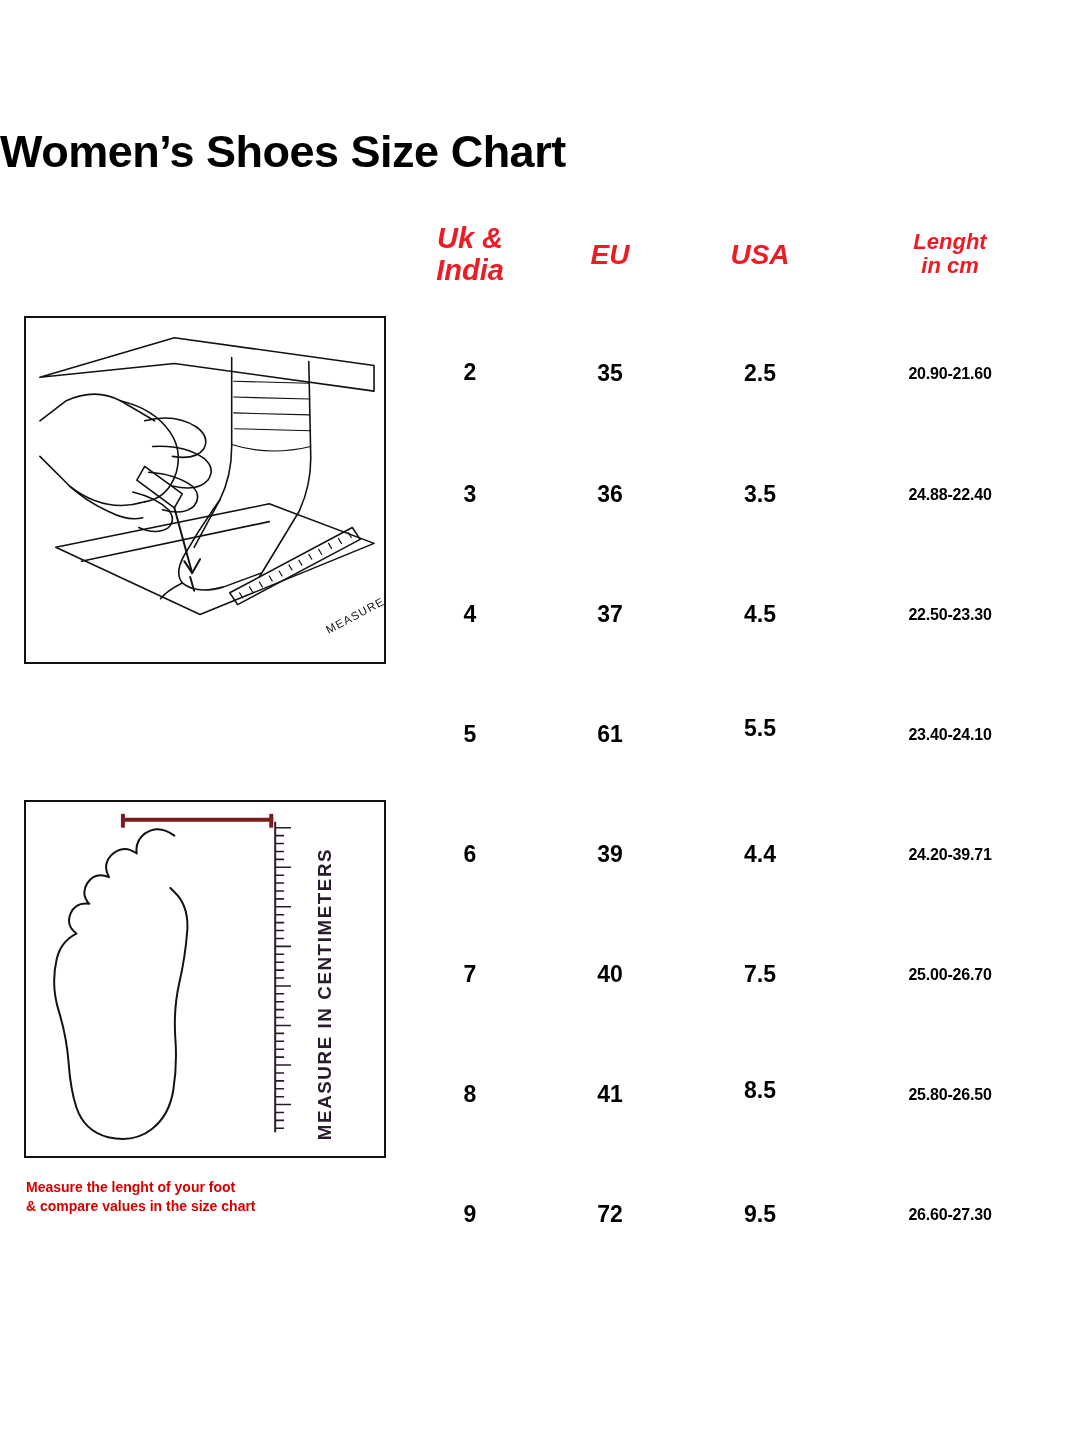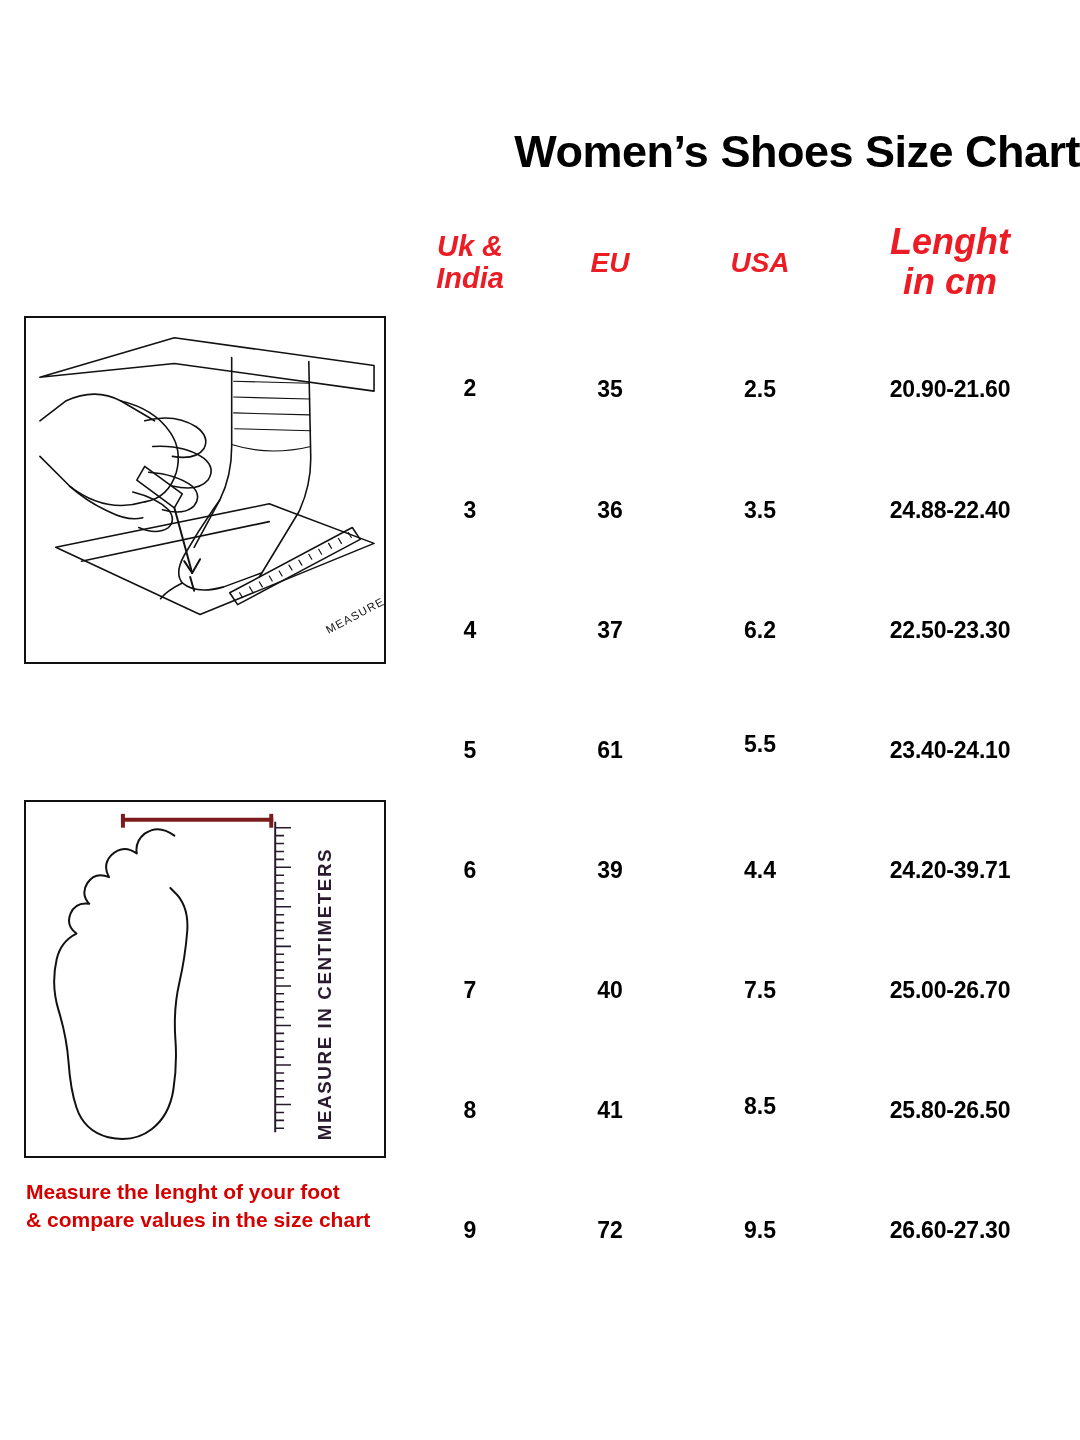--- a/index.html
+++ b/index.html
@@ -15,21 +15,21 @@
     color: #000000;
     overflow: hidden;
   }
 
   
   #page-title {
     position: absolute;
     top: 126px;
     left: 0;
     width: 1080px;
-    text-align: right;
+    text-align: left;
     font-size: 45px;
     font-weight: bold;
     letter-spacing: -0.5px;
     color: #000;
   }
 
   
   .illus-box {
     position: absolute;
     border: 2px solid #111;
@@ -50,21 +50,21 @@
   }
   .illus-box svg { display: block; width: 100%; height: 100%; }
 
   
   #measure-caption {
     position: absolute;
     left: 26px;
     top: 1178px;
     width: 380px;
     color: #d50000;
-    font-size: 21px;
+    font-size: 14px;
     font-weight: bold;
     line-height: 1.35;
     white-space: pre-line;
   }
 
   
   #size-table {
     position: absolute;
     left: 400px;
     top: 222px;
@@ -81,32 +81,32 @@
     font-size: 28px;
     font-weight: bold;
     font-style: italic;
     text-align: center;
     vertical-align: middle;
     padding: 0 0 26px 0;
     line-height: 1.12;
     white-space: pre-line;
   }
   #size-table th.th-uk  { font-size: 29px; margin-top: 32px; }
-  #size-table th.th-len { font-size: 36px; }
+  #size-table th.th-len { font-size: 22px; }
 
   #size-table td {
     color: #000;
     font-size: 23px;
     font-weight: bold;
     text-align: center;
     vertical-align: middle;
     height: 120px;
     padding: 0;
   }
-  #size-table td.len { font-size: 23px; letter-spacing: -0.2px; }
+  #size-table td.len { font-size: 16px; letter-spacing: -0.2px; }
 
   
   #size-table tbody tr:nth-child(1) td.uk { padding-bottom: 2px; }
   #size-table tbody tr:nth-child(4) td.usa { position: relative; top: -6px; }
   #size-table tbody tr:nth-child(7) td.usa { position: relative; top: -4px; }
 </style>
 </head>
 <body>
 
 <div id="page-title">Women’s Shoes Size Chart</div>
@@ -225,21 +225,21 @@
     </tr>
     <tr>
       <td class="uk">3</td>
       <td class="eu">36</td>
       <td class="usa">3.5</td>
       <td class="len">24.88-22.40</td>
     </tr>
     <tr>
       <td class="uk">4</td>
       <td class="eu">37</td>
-      <td class="usa">6.2</td>
+      <td class="usa">4.5</td>
       <td class="len">22.50-23.30</td>
     </tr>
     <tr>
       <td class="uk">5</td>
       <td class="eu">61</td>
       <td class="usa">5.5</td>
       <td class="len">23.40-24.10</td>
     </tr>
     <tr>
       <td class="uk">6</td>

